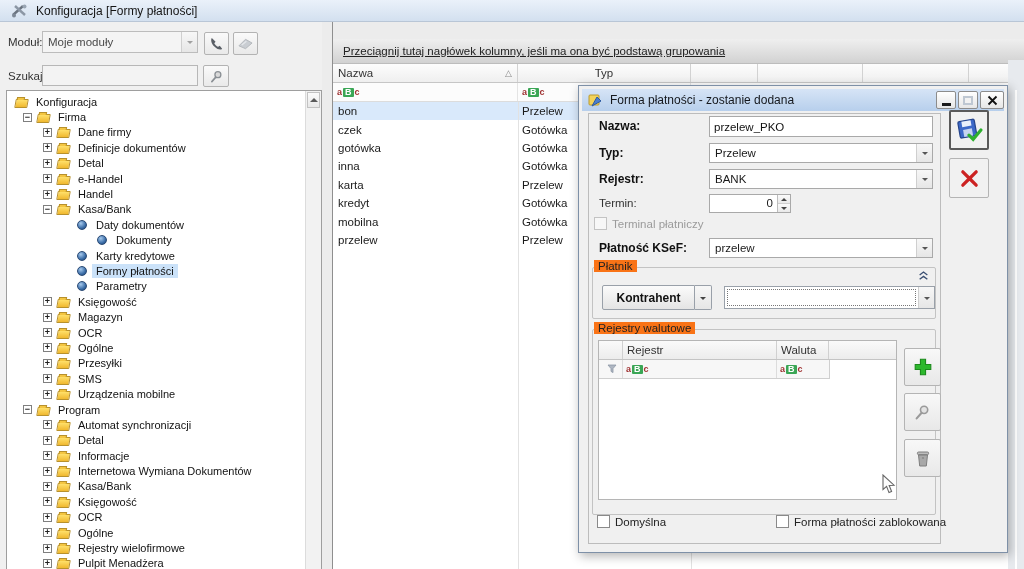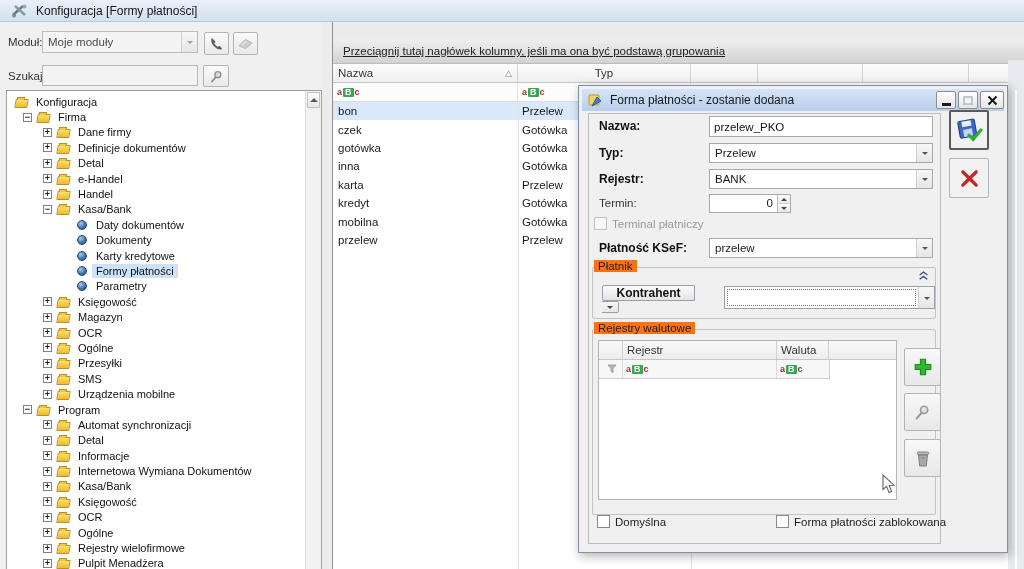--- a/index.html
+++ b/index.html
@@ -83,21 +83,21 @@
   .spin .arr{width:13px;border-left:1px solid #bdbdbd;display:flex;flex-direction:column;flex:none;}
   .spin .arr span{flex:1;display:flex;align-items:center;justify-content:center;background:linear-gradient(#fafafa,#e9e9e9);}
   .spin .arr span:first-child{border-bottom:1px solid #cfcfcf;}
   .spin .arr span::after{content:"";border:3px solid transparent;}
   .spin .arr span.up::after{border-bottom-color:#444;margin-top:-3px;}
   .spin .arr span.dn::after{border-top-color:#444;margin-bottom:-3px;}
   .cb{position:absolute;width:13px;height:13px;background:#fff;border:1px solid #8a8a8a;}
   .cb.dis{border-color:#c3c3c3;background:#f7f7f7;}
   .fs{position:absolute;border:1px solid #c3c3c3;border-radius:2px;}
   .fs .legend{position:absolute;top:-8px;left:1px;background:#f97316;padding:0 4px;font-size:11.5px;color:#222;}
-  .splitbtn{position:absolute;display:flex;height:16px;flex-direction:column;}
+  .splitbtn{position:absolute;display:flex;height:25px;}
   .splitbtn .main{width:93px;background:linear-gradient(#fbfbfb,#e4e4e4);border:1px solid #99a0a9;border-radius:2px 0 0 2px;font-weight:bold;font-size:12px;color:#111;display:flex;align-items:center;justify-content:center;}
   .splitbtn .arrow{width:17px;background:linear-gradient(#f7f7f7,#e6e6e6);border:1px solid #99a0a9;border-left:none;border-radius:0 2px 2px 0;display:flex;align-items:center;justify-content:center;}
   .splitbtn .arrow::after{content:"";border:3.5px solid transparent;border-top-color:#444;margin-top:4px;}
   .combo-focus{position:absolute;background:#fff;border:1px solid #99a0a9;display:flex;}
   .combo-focus .inner{flex:1;margin:2px;border:1px dotted #777;}
   .combo-focus .dd{width:16px;border-left:1px solid #cfcfcf;background:linear-gradient(#f7f7f7,#e6e6e6);display:flex;align-items:center;justify-content:center;flex:none;}
   .combo-focus .dd::after{content:"";border:3.5px solid transparent;border-top-color:#555;margin-top:4px;}
   .dgrid{position:absolute;background:#fff;border:1px solid #b5b5b5;overflow:hidden;}
   .dgh{display:flex;height:19px;background:linear-gradient(#fafafa,#ececec);border-bottom:1px solid #c4c4c4;}
   .dgh div{border-right:1px solid #d0d0d0;display:flex;align-items:center;padding-left:4px;color:#333;flex:none;}
@@ -188,21 +188,21 @@
           <div class="trow" style="padding-left: 36px;">
             <span class="tg">−</span>
             <span class="folder"></span>
             <span class="tlabel">Kasa/Bank</span>
           </div>
           <div class="trow" style="padding-left: 56px;">
             <span class="tg-ph"></span>
             <span class="leaf"></span>
             <span class="tlabel">Daty dokumentów</span>
           </div>
-          <div class="trow" style="padding-left: 56px;">
+          <div class="trow" style="padding-left: 76px;">
             <span class="tg-ph"></span>
             <span class="leaf"></span>
             <span class="tlabel">Dokumenty</span>
           </div>
           <div class="trow" style="padding-left: 56px;">
             <span class="tg-ph"></span>
             <span class="leaf"></span>
             <span class="tlabel">Karty kredytowe</span>
           </div>
           <div class="trow" style="padding-left: 56px;">

